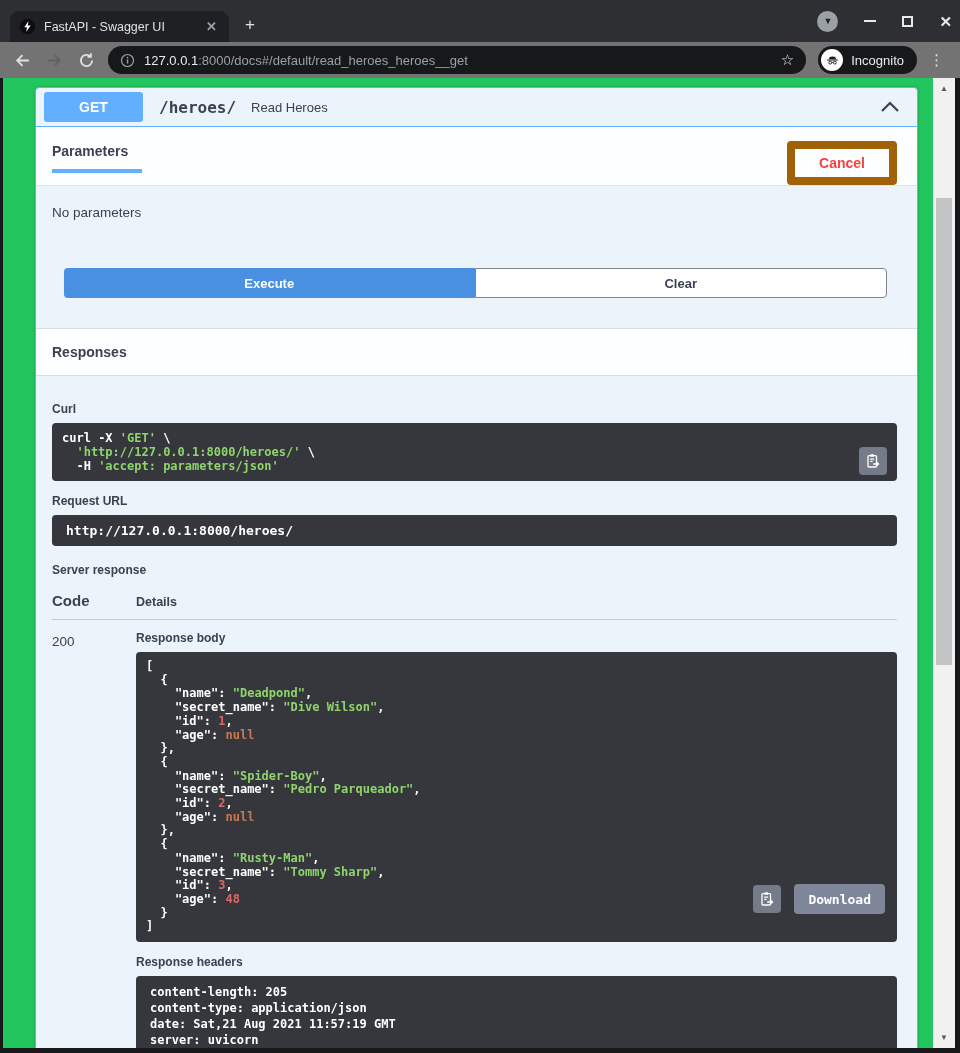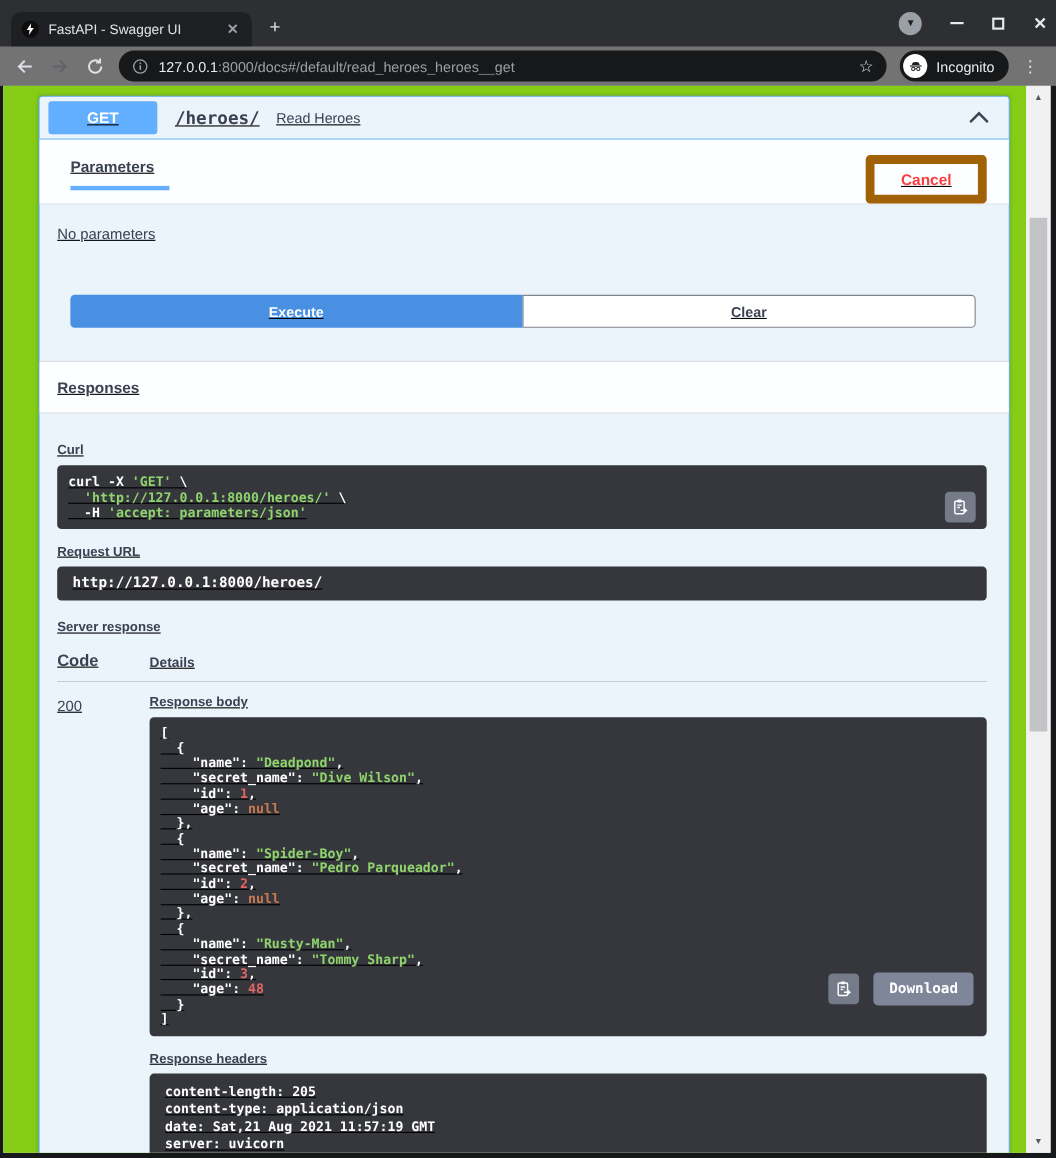--- a/index.html
+++ b/index.html
@@ -30,39 +30,39 @@
   .url-rest { color:#9aa0a6; }
   .star { color:#dfe1e5; font-size:15px; }
   .incognito-badge { height:28px; background:#17181a; border-radius:14px; display:flex; align-items:center;
                      gap:8px; padding:0 13px 0 3px; margin-left:4px; }
   .spy-circle { width:22px; height:22px; background:#fff; border-radius:50%; display:flex; align-items:center; justify-content:center; }
   .incognito-label { color:#e8eaed; font-size:13px; }
   .menu-dots { color:#dfe1e5; font-size:15px; padding:0 8px; letter-spacing:0; }
 
   
   .content-wrap { height:975px; display:flex; border-left:3px solid #17181a; border-right:5px solid #17181a; border-bottom:5px solid #17181a; background:#fff; }
-  .page { flex:1; background:#84cc16; position:relative; overflow:hidden;text-decoration:underline; }
+  .page { flex:1; background:#22c55e; position:relative; overflow:hidden; }
 
   .scrollbar { width:22px; background:#f1f1f2; position:relative; flex:0 0 auto; }
   .sb-arrow { position:absolute; left:0; width:100%; text-align:center; color:#55585c; font-size:8px; }
   .sb-up { top:6px; } .sb-down { bottom:6px; }
   .sb-thumb { position:absolute; left:3px; width:16px; top:120px; height:467px; background:#c2c4c6; }
 
   
   .opblock { margin:9px 15px 0 32px; border:1px solid #61affe; border-radius:4px; background:#ebf3fb;
              box-shadow:0 0 3px rgba(0,0,0,.19); }
   .op-header { display:flex; align-items:center; padding:4px 8px; border-bottom:1px solid #61affe; }
   .method-badge { background:#61affe; color:#fff; font-weight:bold; font-size:14px; width:99px; text-align:center;
                   padding:7px 0; border-radius:3px; }
   .op-path { font-family:"DejaVu Sans Mono", monospace; font-size:16px; font-weight:700; color:#3b4151; margin-left:16px; }
   .op-summary { font-size:13px; color:#3b4151; margin-left:15px; }
   .chevron { margin-left:auto; margin-right:9px; }
 
   .tab-header { display:flex; justify-content:space-between; align-items:flex-start; background:rgba(255,255,255,.85);
-                padding:14px 20px 0 28px; border-bottom:1px solid rgba(59,65,81,.15); }
+                padding:14px 20px 0 16px; border-bottom:1px solid rgba(59,65,81,.15); }
   .tab-item { font-size:14px; font-weight:bold; color:#3b4151; padding:2px 14px 10px 0; border-bottom:4px solid #61affe; }
   .cancel-btn { border:8px solid #a16207; color:#f93e3e; background:transparent; font-weight:bold; font-size:14px;
                 padding:6px 24px; border-radius:4px; font-family:inherit; }
 
   .no-params { padding:19px 16px 0; font-size:13.5px; color:#3b4151; }
   .execute-row { display:flex; margin:48px 30px 30px 28px; height:30px; }
   .execute-btn { flex:1; background:#4990e2; color:#fff; font-weight:bold; font-size:13px; border:none;
                  border-radius:4px 0 0 4px; font-family:inherit; }
   .clear-btn { flex:1; background:#fff; color:#3b4151; font-weight:bold; font-size:13px; border:1px solid #80848d;
                border-radius:0 4px 4px 0; font-family:inherit; }

